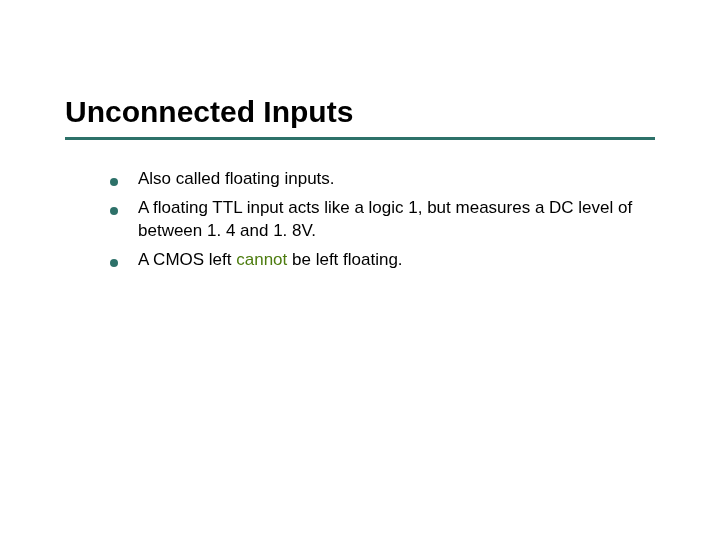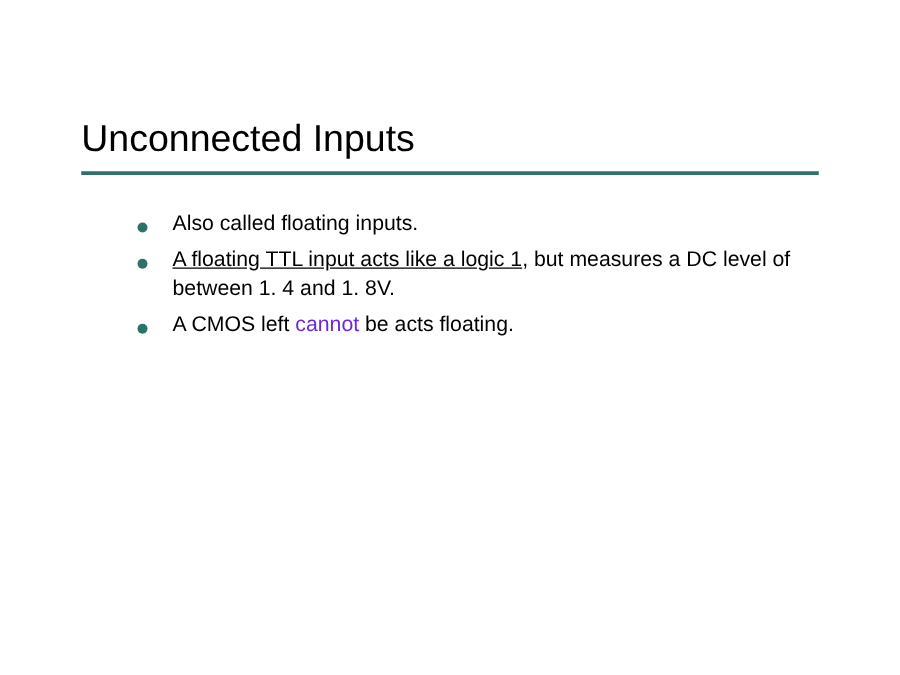--- a/index.html
+++ b/index.html
@@ -8,21 +8,21 @@
       height: 540px;
       font-family: Arial, Helvetica, sans-serif;
       background: #ffffff;
       position: relative;
     }
     .slide {
       padding: 95px 65px 40px 65px;
     }
     .title {
       font-size: 30px;
-      font-weight: normal;
+      font-weight: bold;
       color: #000000;
       margin-bottom: 8px;
     }
     .title-underline {
       height: 3px;
       background: #2d7169;
       margin-bottom: 28px;
     }
     .bullet-list {
       padding-left: 45px;
@@ -41,39 +41,38 @@
       margin-top: 10px;
       margin-right: 20px;
       flex-shrink: 0;
     }
     .bullet-text {
       font-size: 17px;
       color: #000000;
       line-height: 1.35;
     }
     .underline {
-      text-decoration: underline;
     }
     .highlight {
-      color: #6d28d9;
+      color: #4d7c0f;
     }
   </style>
 </head>
 <body>
 
 <div class="slide">
   <h1 class="title">Unconnected Inputs</h1>
   <div class="title-underline"></div>
   <ul class="bullet-list">
     <li class="bullet-item">
       <span class="bullet-dot"></span>
       <span class="bullet-text">Also called floating inputs.</span>
     </li>
     <li class="bullet-item">
       <span class="bullet-dot"></span>
       <span class="bullet-text"><span class="underline">A floating TTL input acts like a logic 1</span><span>, but measures a DC level of between 1. 4 and 1. 8V.</span></span>
     </li>
     <li class="bullet-item">
       <span class="bullet-dot"></span>
-      <span class="bullet-text"><span>A CMOS left </span><span class="highlight">cannot</span><span> be acts floating.</span></span>
+      <span class="bullet-text"><span>A CMOS left </span><span class="highlight">cannot</span><span> be left floating.</span></span>
     </li>
   </ul>
 </div>
 
 </body></html>

